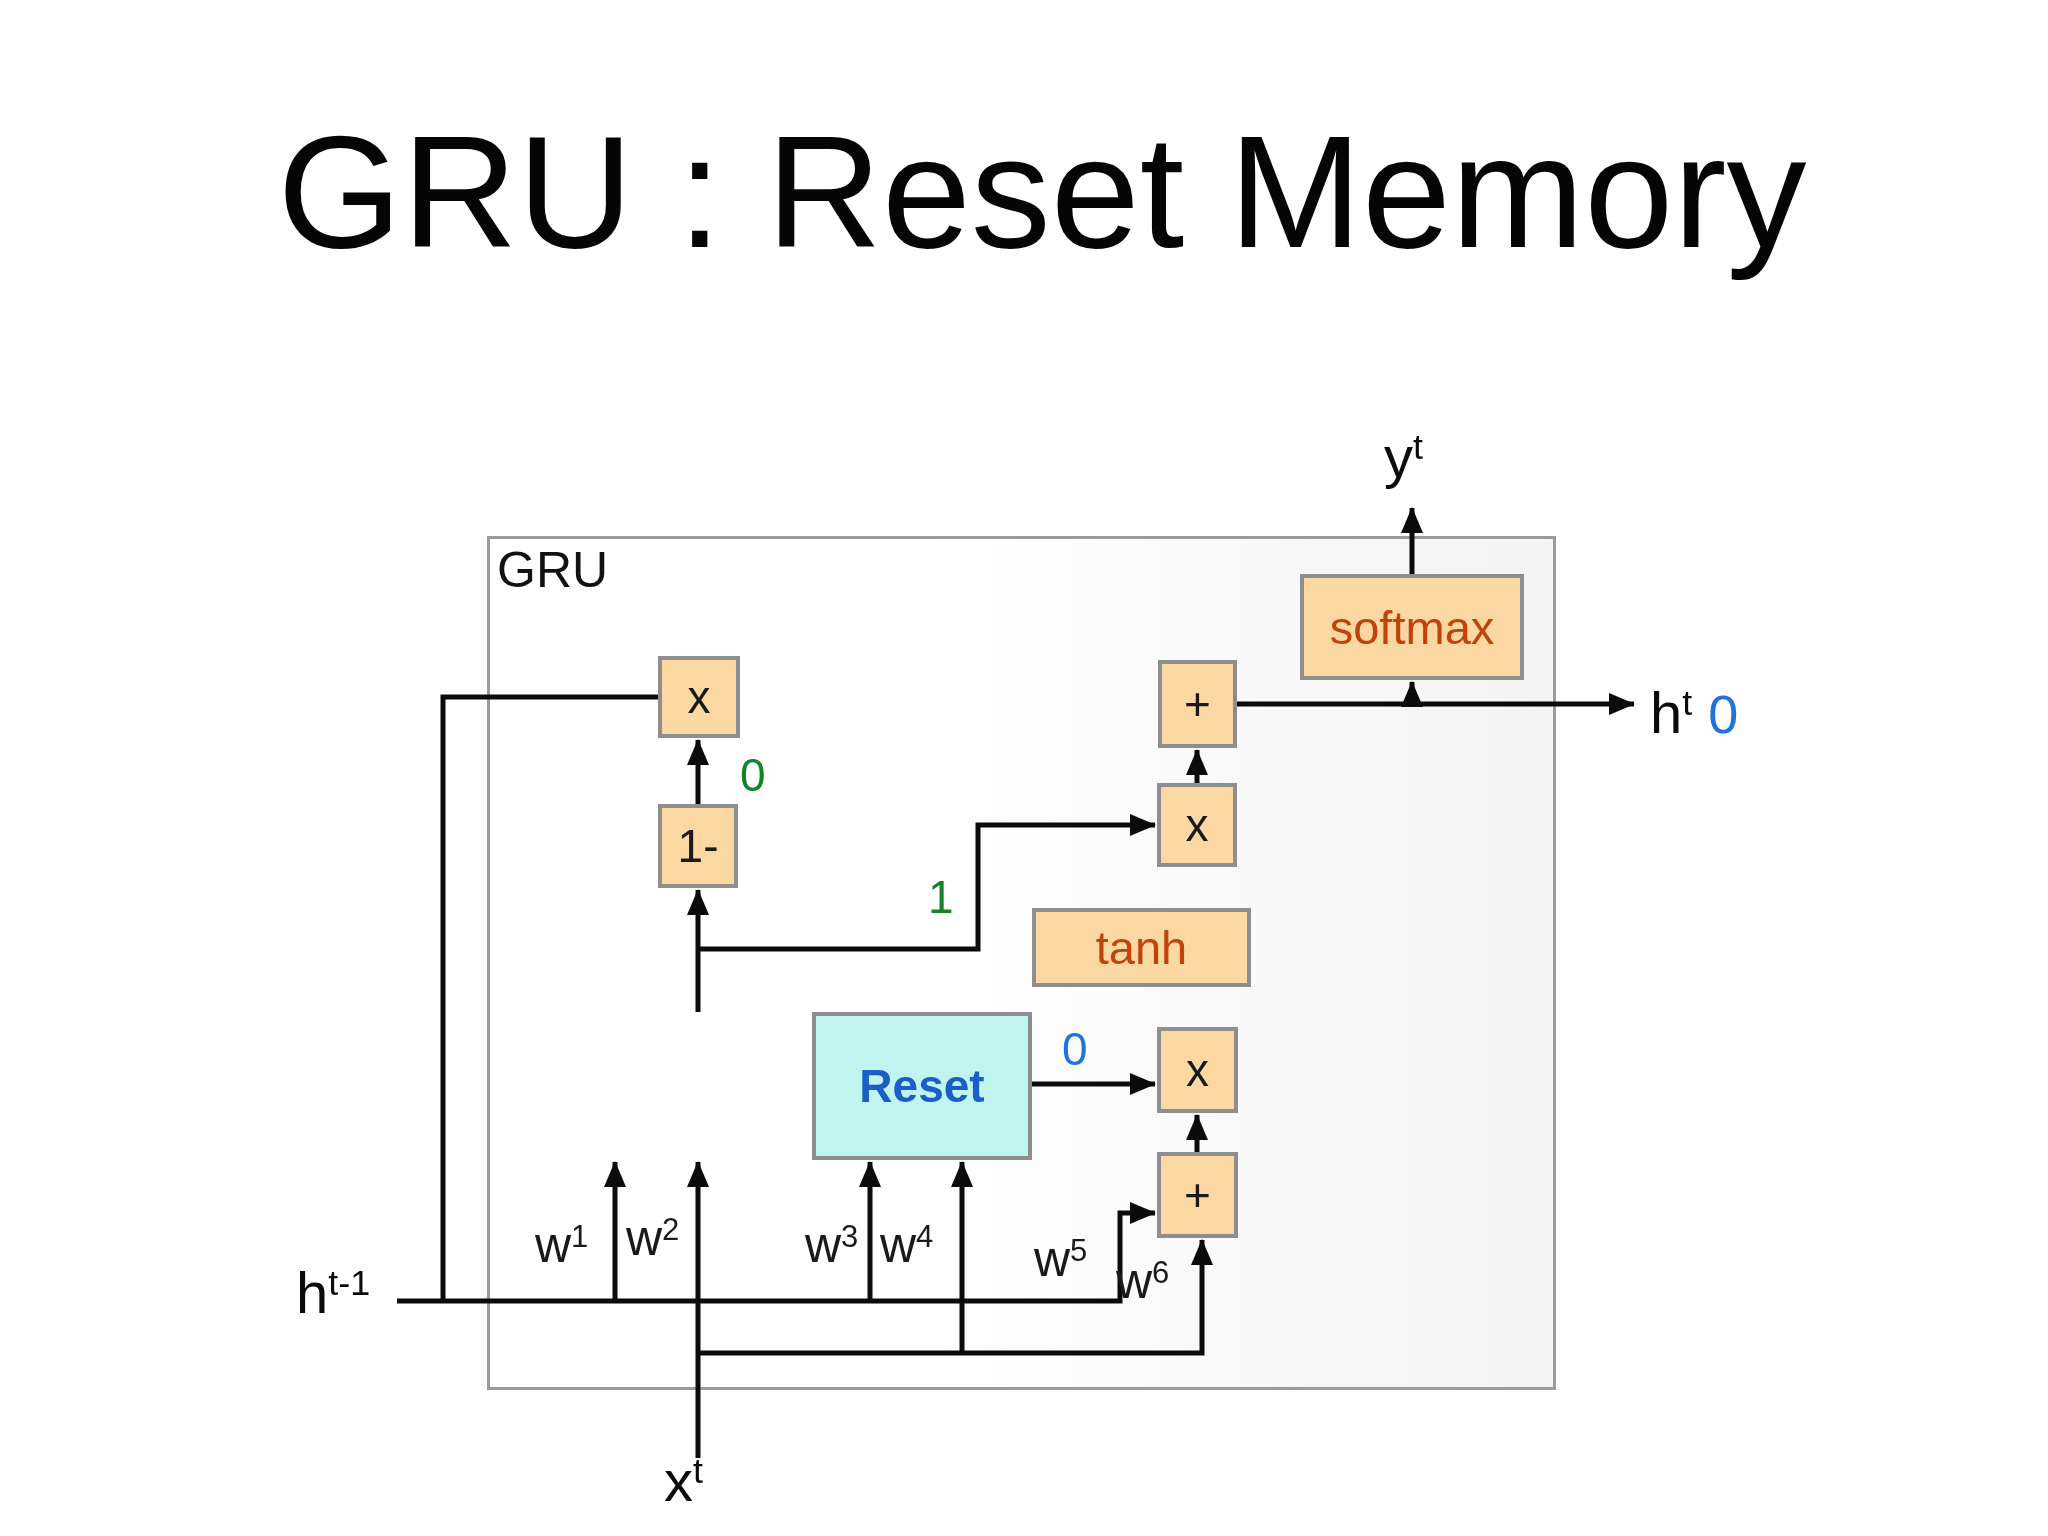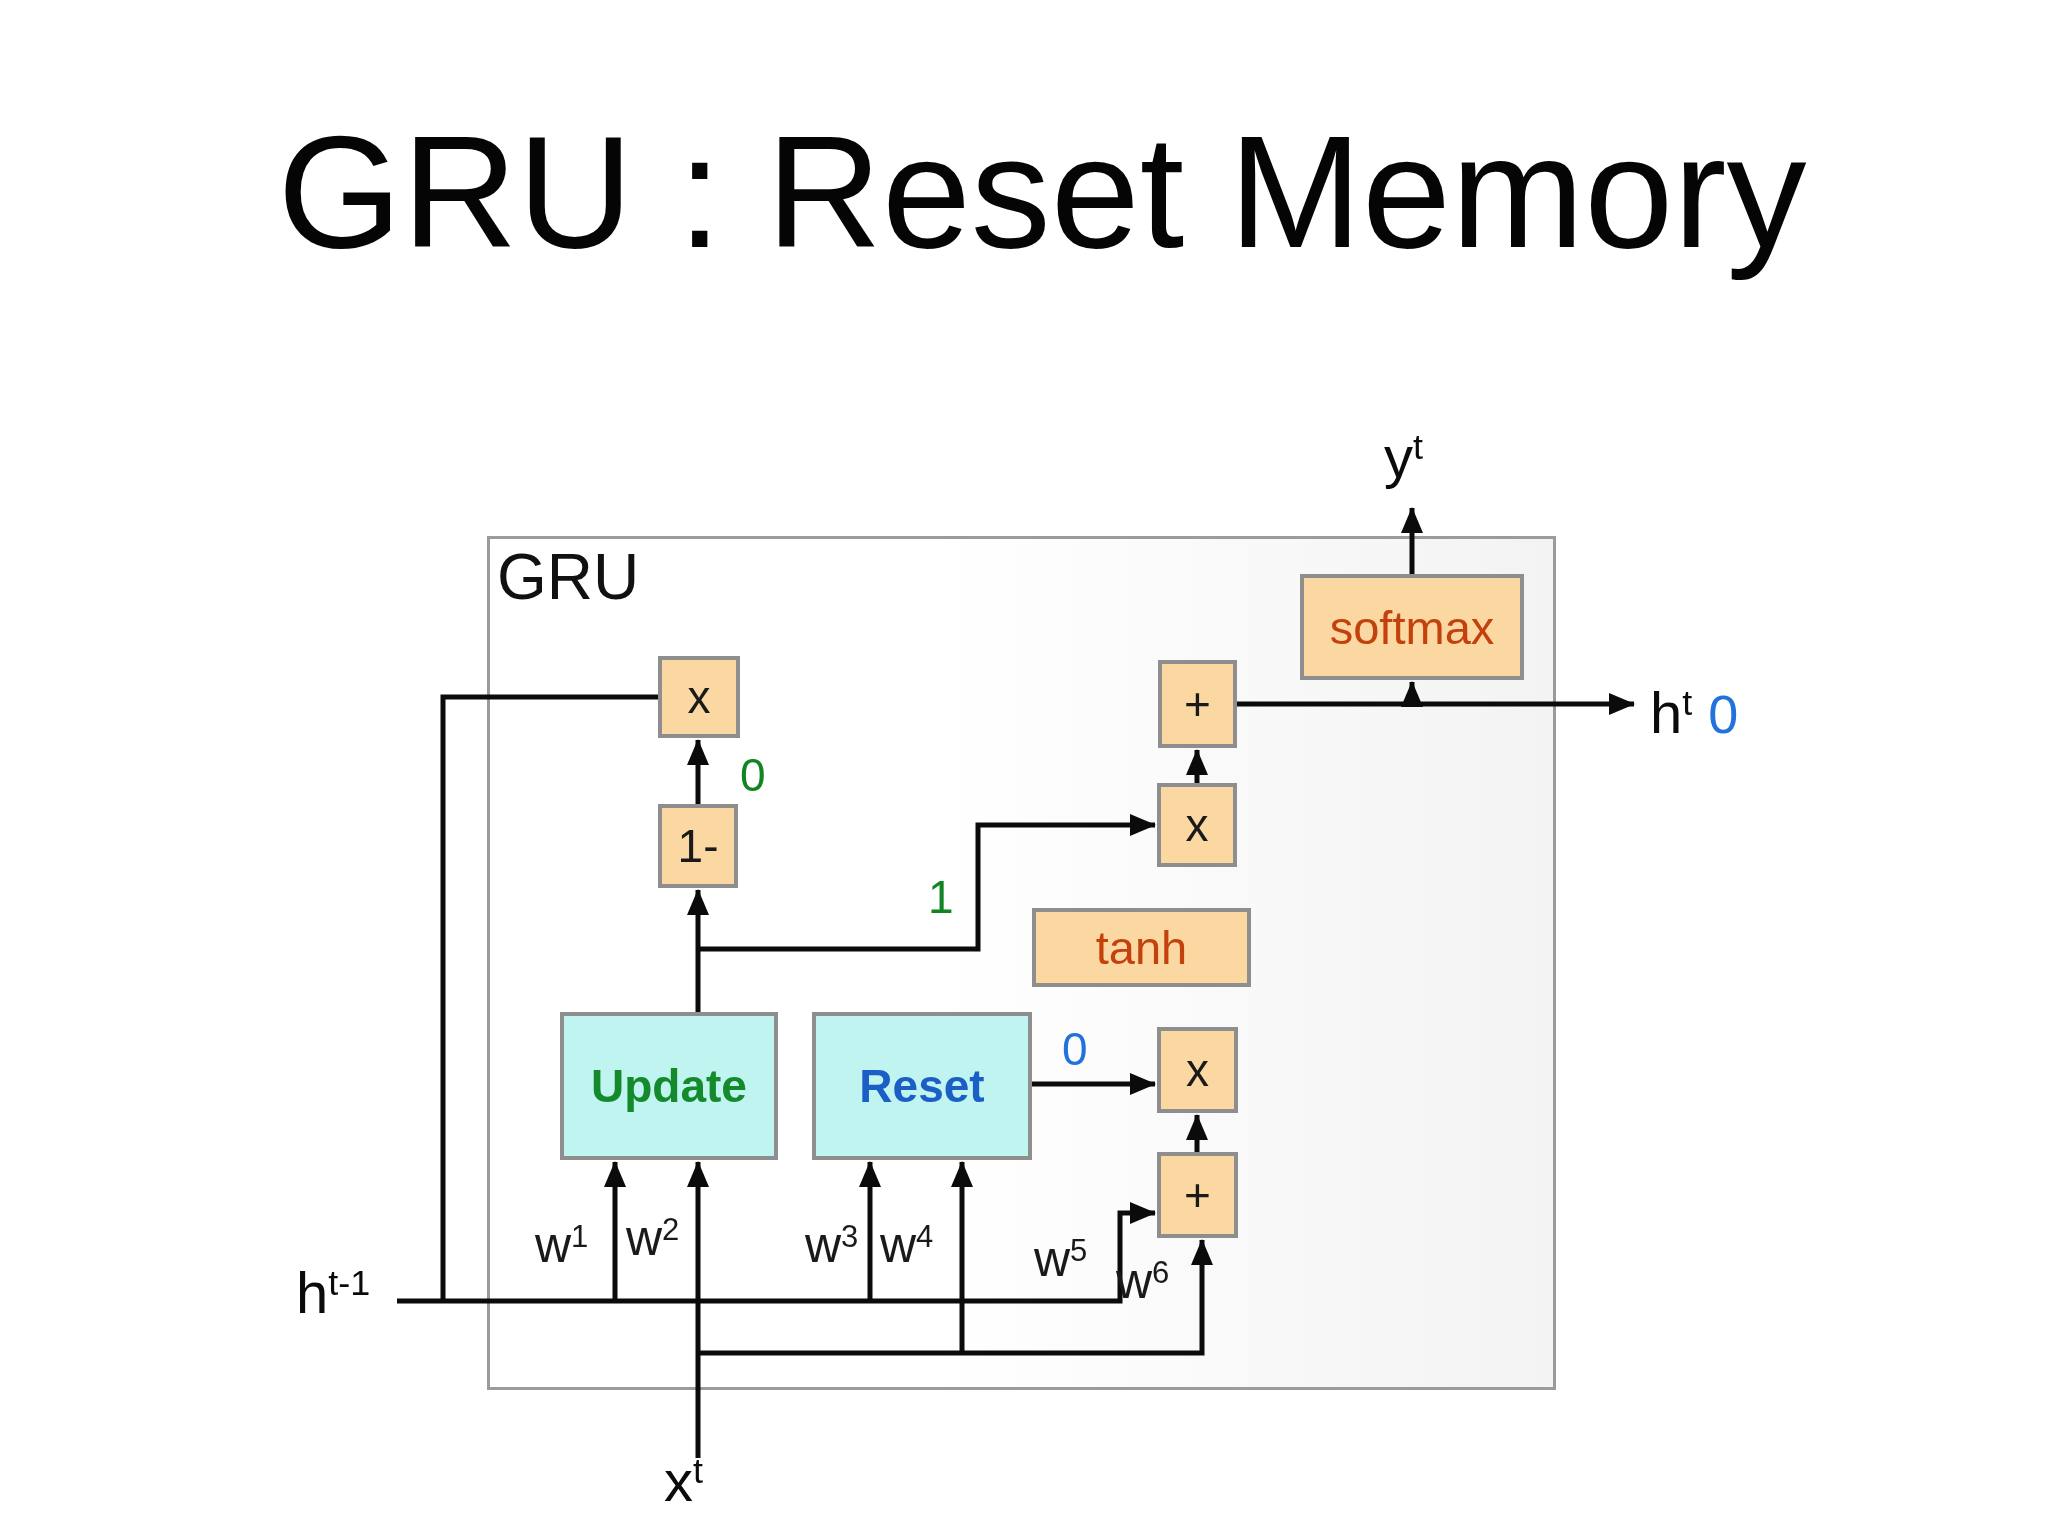--- a/index.html
+++ b/index.html
@@ -12,21 +12,21 @@
     position:absolute; left:0; top:112px; width:100%;
     text-align:center; font-size:160px; font-weight:200; line-height:1;
     letter-spacing:0px; color:#050505; white-space:nowrap;padding-left:18px;
   }
   .frame {
     position:absolute; box-sizing:border-box;
     border:3px solid var(--frame-border,#9B9B9B);
     background:linear-gradient(90deg,#ffffff 0%,#ffffff 42%,#f3f3f4 100%);
   }
   .frame-label {
-    position:absolute; font-size:64px; line-height:1; color:#111; font-weight:400;
+    position:absolute; font-size:50px; line-height:1; color:#111; font-weight:400;
   }
   svg.wires { position:absolute; left:0; top:0; }
   svg.wires .wire { fill:none; stroke:#0b0b0b; stroke-width:5; stroke-linejoin:miter; }
   .box {
     position:absolute; box-sizing:border-box;
     border:4px solid var(--box-border,#8E8E8E);
     display:flex; align-items:center; justify-content:center;
     line-height:1;
   }
   .orange { background:var(--box-fill-orange,#FBD7A1); }
@@ -104,23 +104,20 @@
   </div>
 
   <div class="box orange op" style="left:1157px; top:1027px; width:81px; height:86px;">
     <span>x</span>
   </div>
 
   <div class="box orange op" style="left:1157px; top:1152px; width:81px; height:86px;">
     <span>+</span>
   </div>
 
-  <div class="box cyan gate gate-update" style="left:560px; top:1012px; width:218px; height:148px;">
-    <span>Update</span>
-  </div>
 
   <div class="box cyan gate gate-reset" style="left:812px; top:1012px; width:220px; height:148px;">
     <span>Reset</span>
   </div>
 
   <div class="port" style="left:1384px; top:428px;">
     <span>y</span><span class="sup">t</span>
   </div>
 
   <div class="port" style="left:1650px; top:684px;">

